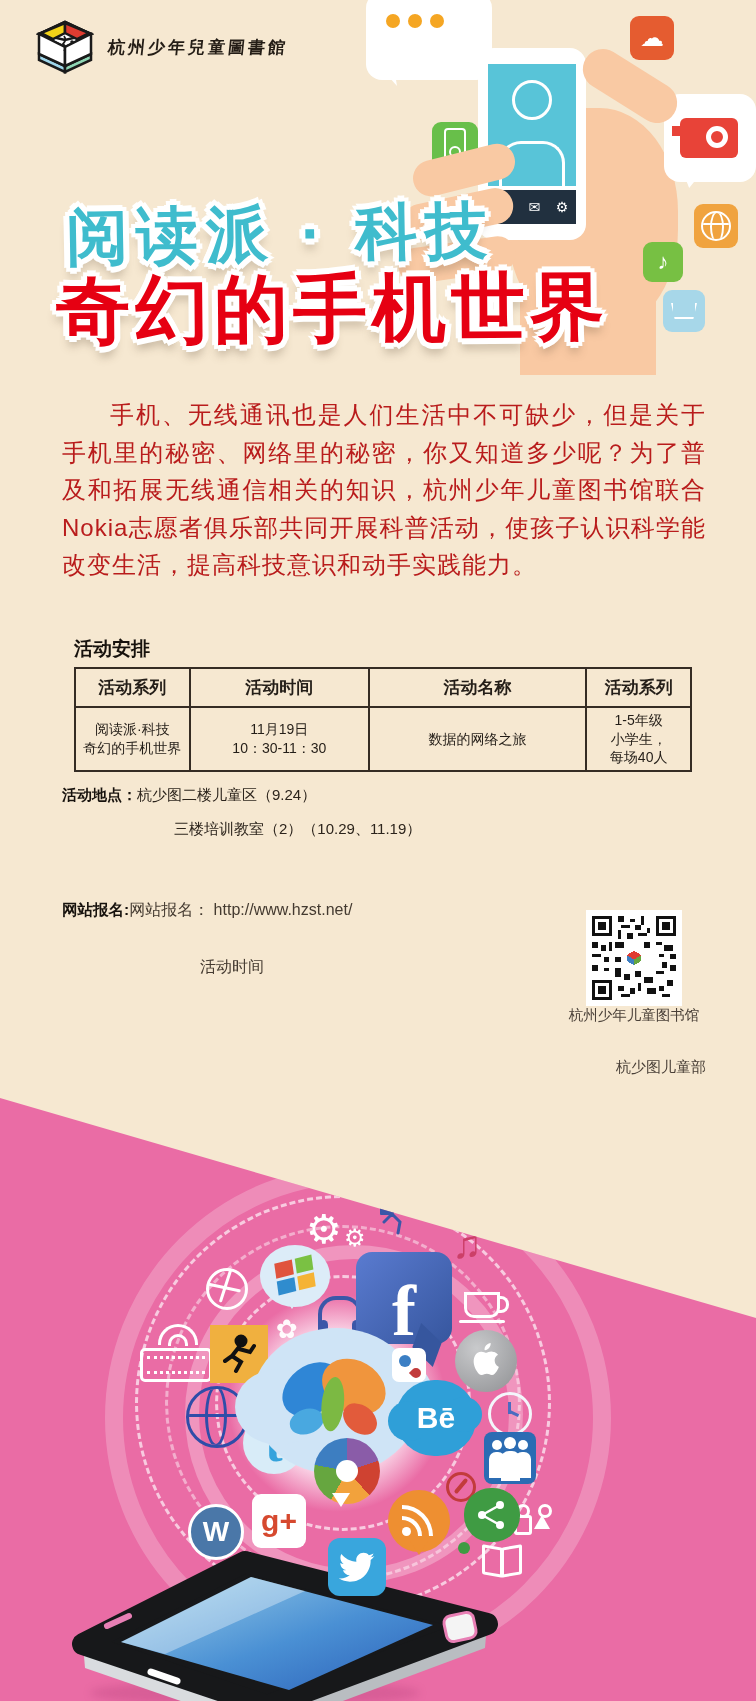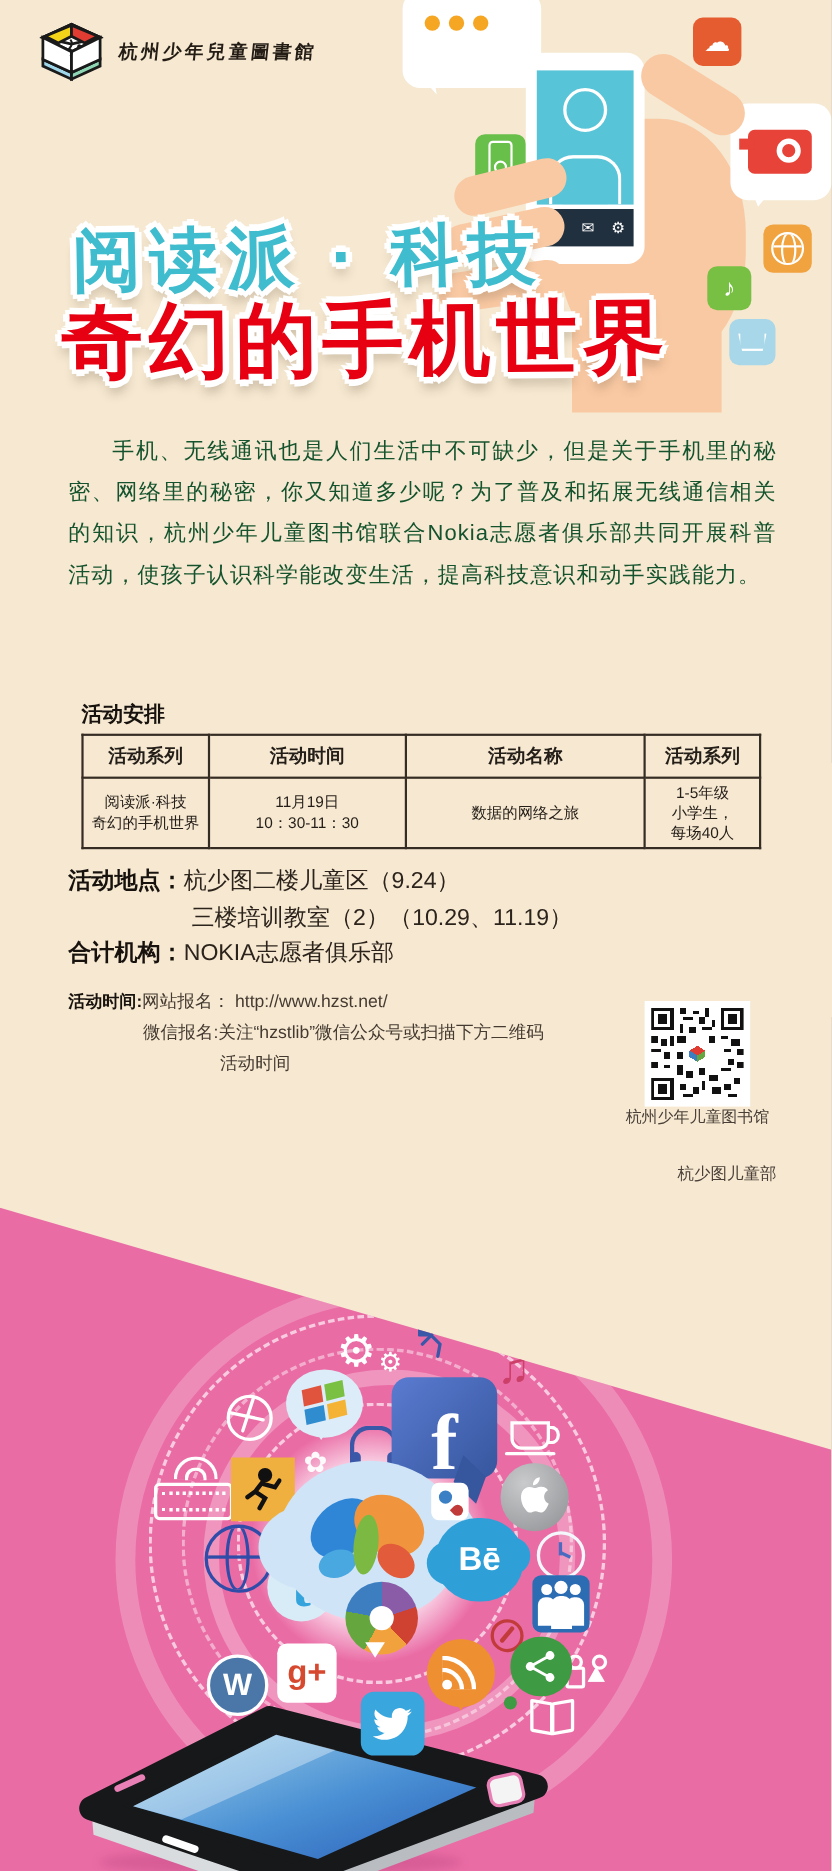--- a/index.html
+++ b/index.html
@@ -61,34 +61,34 @@
   .cart::after{content:"";position:absolute;right:2px;bottom:-8px;width:5px;height:5px;border-radius:50%;background:#fff;}
 
   
   .title{position:absolute;font-weight:bold;white-space:nowrap;z-index:5;
     text-shadow:-4px -4px 0 #fff,4px -4px 0 #fff,-4px 4px 0 #fff,4px 4px 0 #fff,
                 -6px 0 0 #fff,6px 0 0 #fff,0 -6px 0 #fff,0 6px 0 #fff,0 10px 10px rgba(90,70,50,.35);}
   .title1{left:66px;top:192px;font-size:62px;letter-spacing:8px;color:#3fbccd;transform:rotate(-1deg);}
   .title2{left:56px;top:260px;font-size:74px;letter-spacing:5px;color:#e60012;transform:rotate(-.5deg);}
 
   
-  .intro{position:absolute;left:62px;top:372px;width:644px;font-size:20px;line-height:37.5px;
-         letter-spacing:1px;text-align:justify;text-indent:2em;color:#14532d;z-index:6;}
+  .intro{position:absolute;left:62px;top:372px;width:644px;font-size:24px;line-height:37.5px;
+         letter-spacing:1px;text-align:justify;text-indent:2em;color:#b91c1c;z-index:6;}
 
   
   .sec-heading{position:absolute;left:74px;top:636px;font-size:19px;font-weight:bold;color:#17120d;}
   table.sched{position:absolute;left:74px;top:667px;border-collapse:collapse;table-layout:fixed;
      width:618px;color:#241e18;background:transparent;}
   table.sched th,table.sched td{border:2px solid #352c24;text-align:center;vertical-align:middle;padding:2px 4px;}
   table.sched th{font-size:17px;font-weight:bold;height:33px;}
   table.sched td{font-size:14px;line-height:1.35;height:58px;}
   .c1{width:114px;} .c2{width:178px;} .c3{width:216px;} .c4{width:104px;}
 
   
-  .detail{position:absolute;font-size:21px;color:#2c241c;white-space:nowrap;}
+  .detail{position:absolute;font-size:15px;color:#2c241c;white-space:nowrap;}
   .detail b{font-weight:bold;color:#17120d;}
   .signup{position:absolute;font-size:16px;color:#443a30;white-space:nowrap;}
   .signup b{font-size:15.5px;color:#17120d;}
 
   
   .qr-box{left:586px;top:910px;width:96px;height:96px;background:#fff;display:flex;align-items:center;justify-content:center;}
   .qr-cap{left:534px;top:1006px;width:200px;text-align:center;font-size:14.5px;color:#4a4038;}
   .dept{left:520px;top:1058px;width:186px;text-align:right;font-size:15px;color:#4a4038;}
 
   
@@ -301,28 +301,24 @@
         <div>每场40人</div>
       </td>
     </tr>
   </tbody>
     </table>
 
   <div class="detail" style="left:62px;top:786px;">
     <b>活动地点：</b><span>杭少图二楼儿童区（9.24）</span>
   </div>
   <div class="detail" style="left:174px;top:820px;">三楼培训教室（2）（10.29、11.19）</div>
-  <div class="detail" style="left:62px;top:852px;">
-    <b>合计机构：</b><span>NOKIA志愿者俱乐部</span>
-  </div>
 
   <div class="signup" style="left:62px;top:900px;">
-    <b>活动时间:</b><span>网站报名： http://www.hzst.net/</span>
-  </div>
-  <div class="signup" style="left:130px;top:929px;">微信报名:关注“hzstlib”微信公众号或扫描下方二维码</div>
+    <b>网站报名:</b><span>网站报名： http://www.hzst.net/</span>
+  </div>
   <div class="signup" style="left:200px;top:957px;">活动时间</div>
 
   <div class="abs qr-box">
     <svg width="84" height="84" viewBox="0 0 29 29" shape-rendering="crispEdges">
       <rect width="29" height="29" fill="#fff"></rect>
       <g fill="#111">
         <rect x="0" y="0" width="7" height="7"></rect>
           <rect x="22" y="0" width="7" height="7"></rect>
           <rect x="0" y="22" width="7" height="7"></rect>
         <rect x="1" y="1" width="5" height="5" fill="#fff"></rect>

